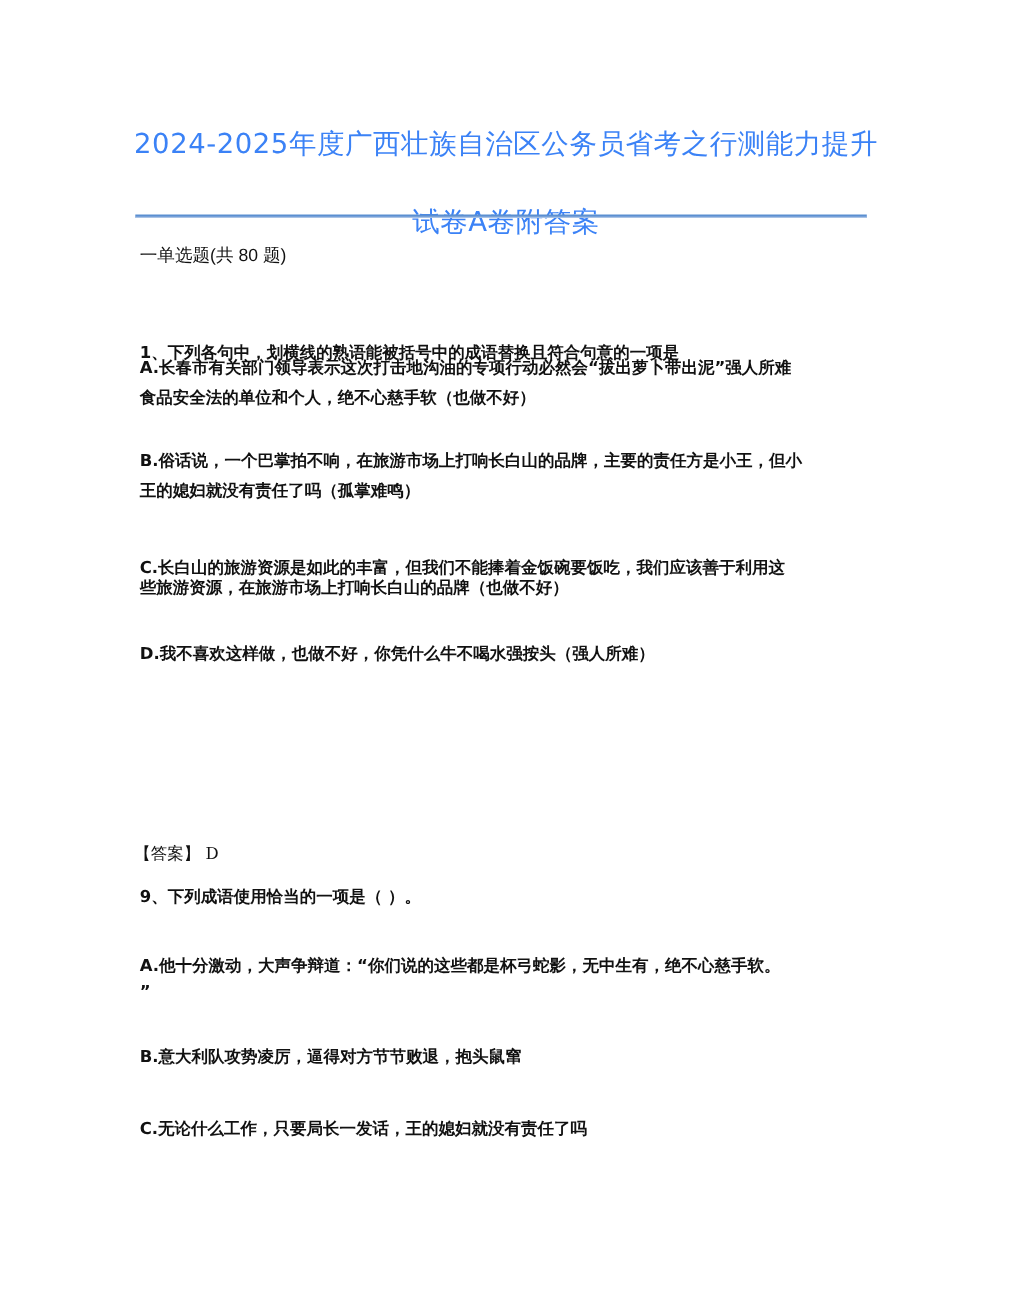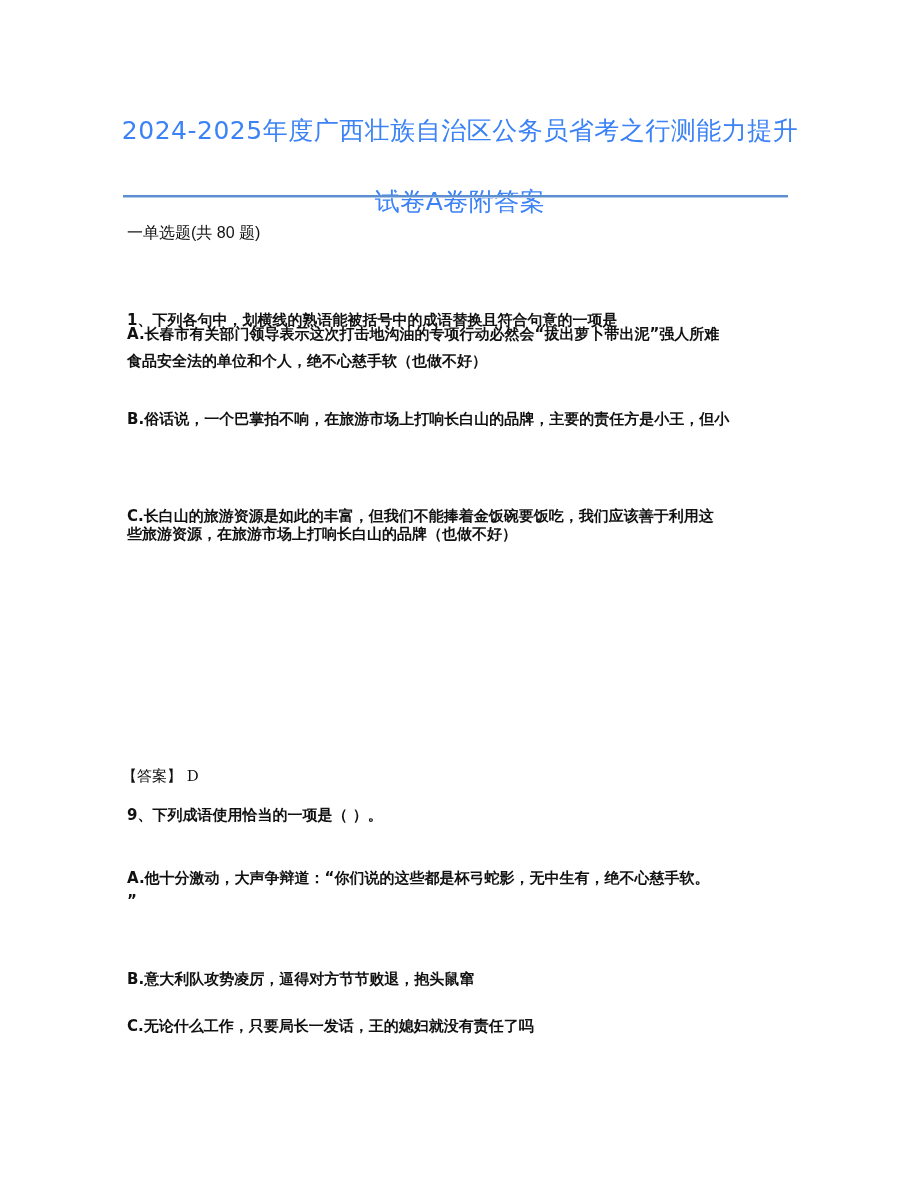--- a/index.html
+++ b/index.html
@@ -71,29 +71,31 @@
   <div class="divider"></div>
 
   <div class="txt section">一单选题(共 80 题)</div>
 
   <div class="txt q" style="top:262px;margin-top:44px;">1、下列各句中，划横线的熟语能被括号中的成语替换且符合句意的一项是</div>
 
   <div class="txt q" style="top:320px;">A.长春市有关部门领导表示这次打击地沟油的专项行动必然会“拔出萝卜带出泥”强人所难</div>
   <div class="txt q" style="top:347px;">食品安全法的单位和个人，绝不心慈手软（也做不好）</div>
 
   <div class="txt q" style="top:405px;">B.俗话说，一个巴掌拍不响，在旅游市场上打响长白山的品牌，主要的责任方是小王，但小</div>
+  <div class="txt q" style="top:432px;">王的媳妇就没有责任了吗（孤掌难鸣）</div>
 
   <div class="txt q" style="top:502px;">C.长白山的旅游资源是如此的丰富，但我们不能捧着金饭碗要饭吃，我们应该善于利用这</div>
   <div class="txt q" style="top:520px;">些旅游资源，在旅游市场上打响长白山的品牌（也做不好）</div>
 
+  <div class="txt q" style="top:580px;">D.我不喜欢这样做，也做不好，你凭什么牛不喝水强按头（强人所难）</div>
 
   <div class="txt answer" style="top:762px; left:122px;">【答案】 D</div>
 
   <div class="txt q" style="top:801px;">9、下列成语使用恰当的一项是（ ）。</div>
 
   <div class="txt q" style="top:864px;">A.他十分激动，大声争辩道：“你们说的这些都是杯弓蛇影，无中生有，绝不心慈手软。</div>
   <div class="txt q" style="top:887px;">”</div>
 
-  <div class="txt q" style="top:946px;margin-top:19px;">B.意大利队攻势凌厉，逼得对方节节败退，抱头鼠窜</div>
+  <div class="txt q" style="top:946px;">B.意大利队攻势凌厉，逼得对方节节败退，抱头鼠窜</div>
 
   <div class="txt q" style="top:1012px;">C.无论什么工作，只要局长一发话，王的媳妇就没有责任了吗</div>
 
 </div>
 
 </body></html>

